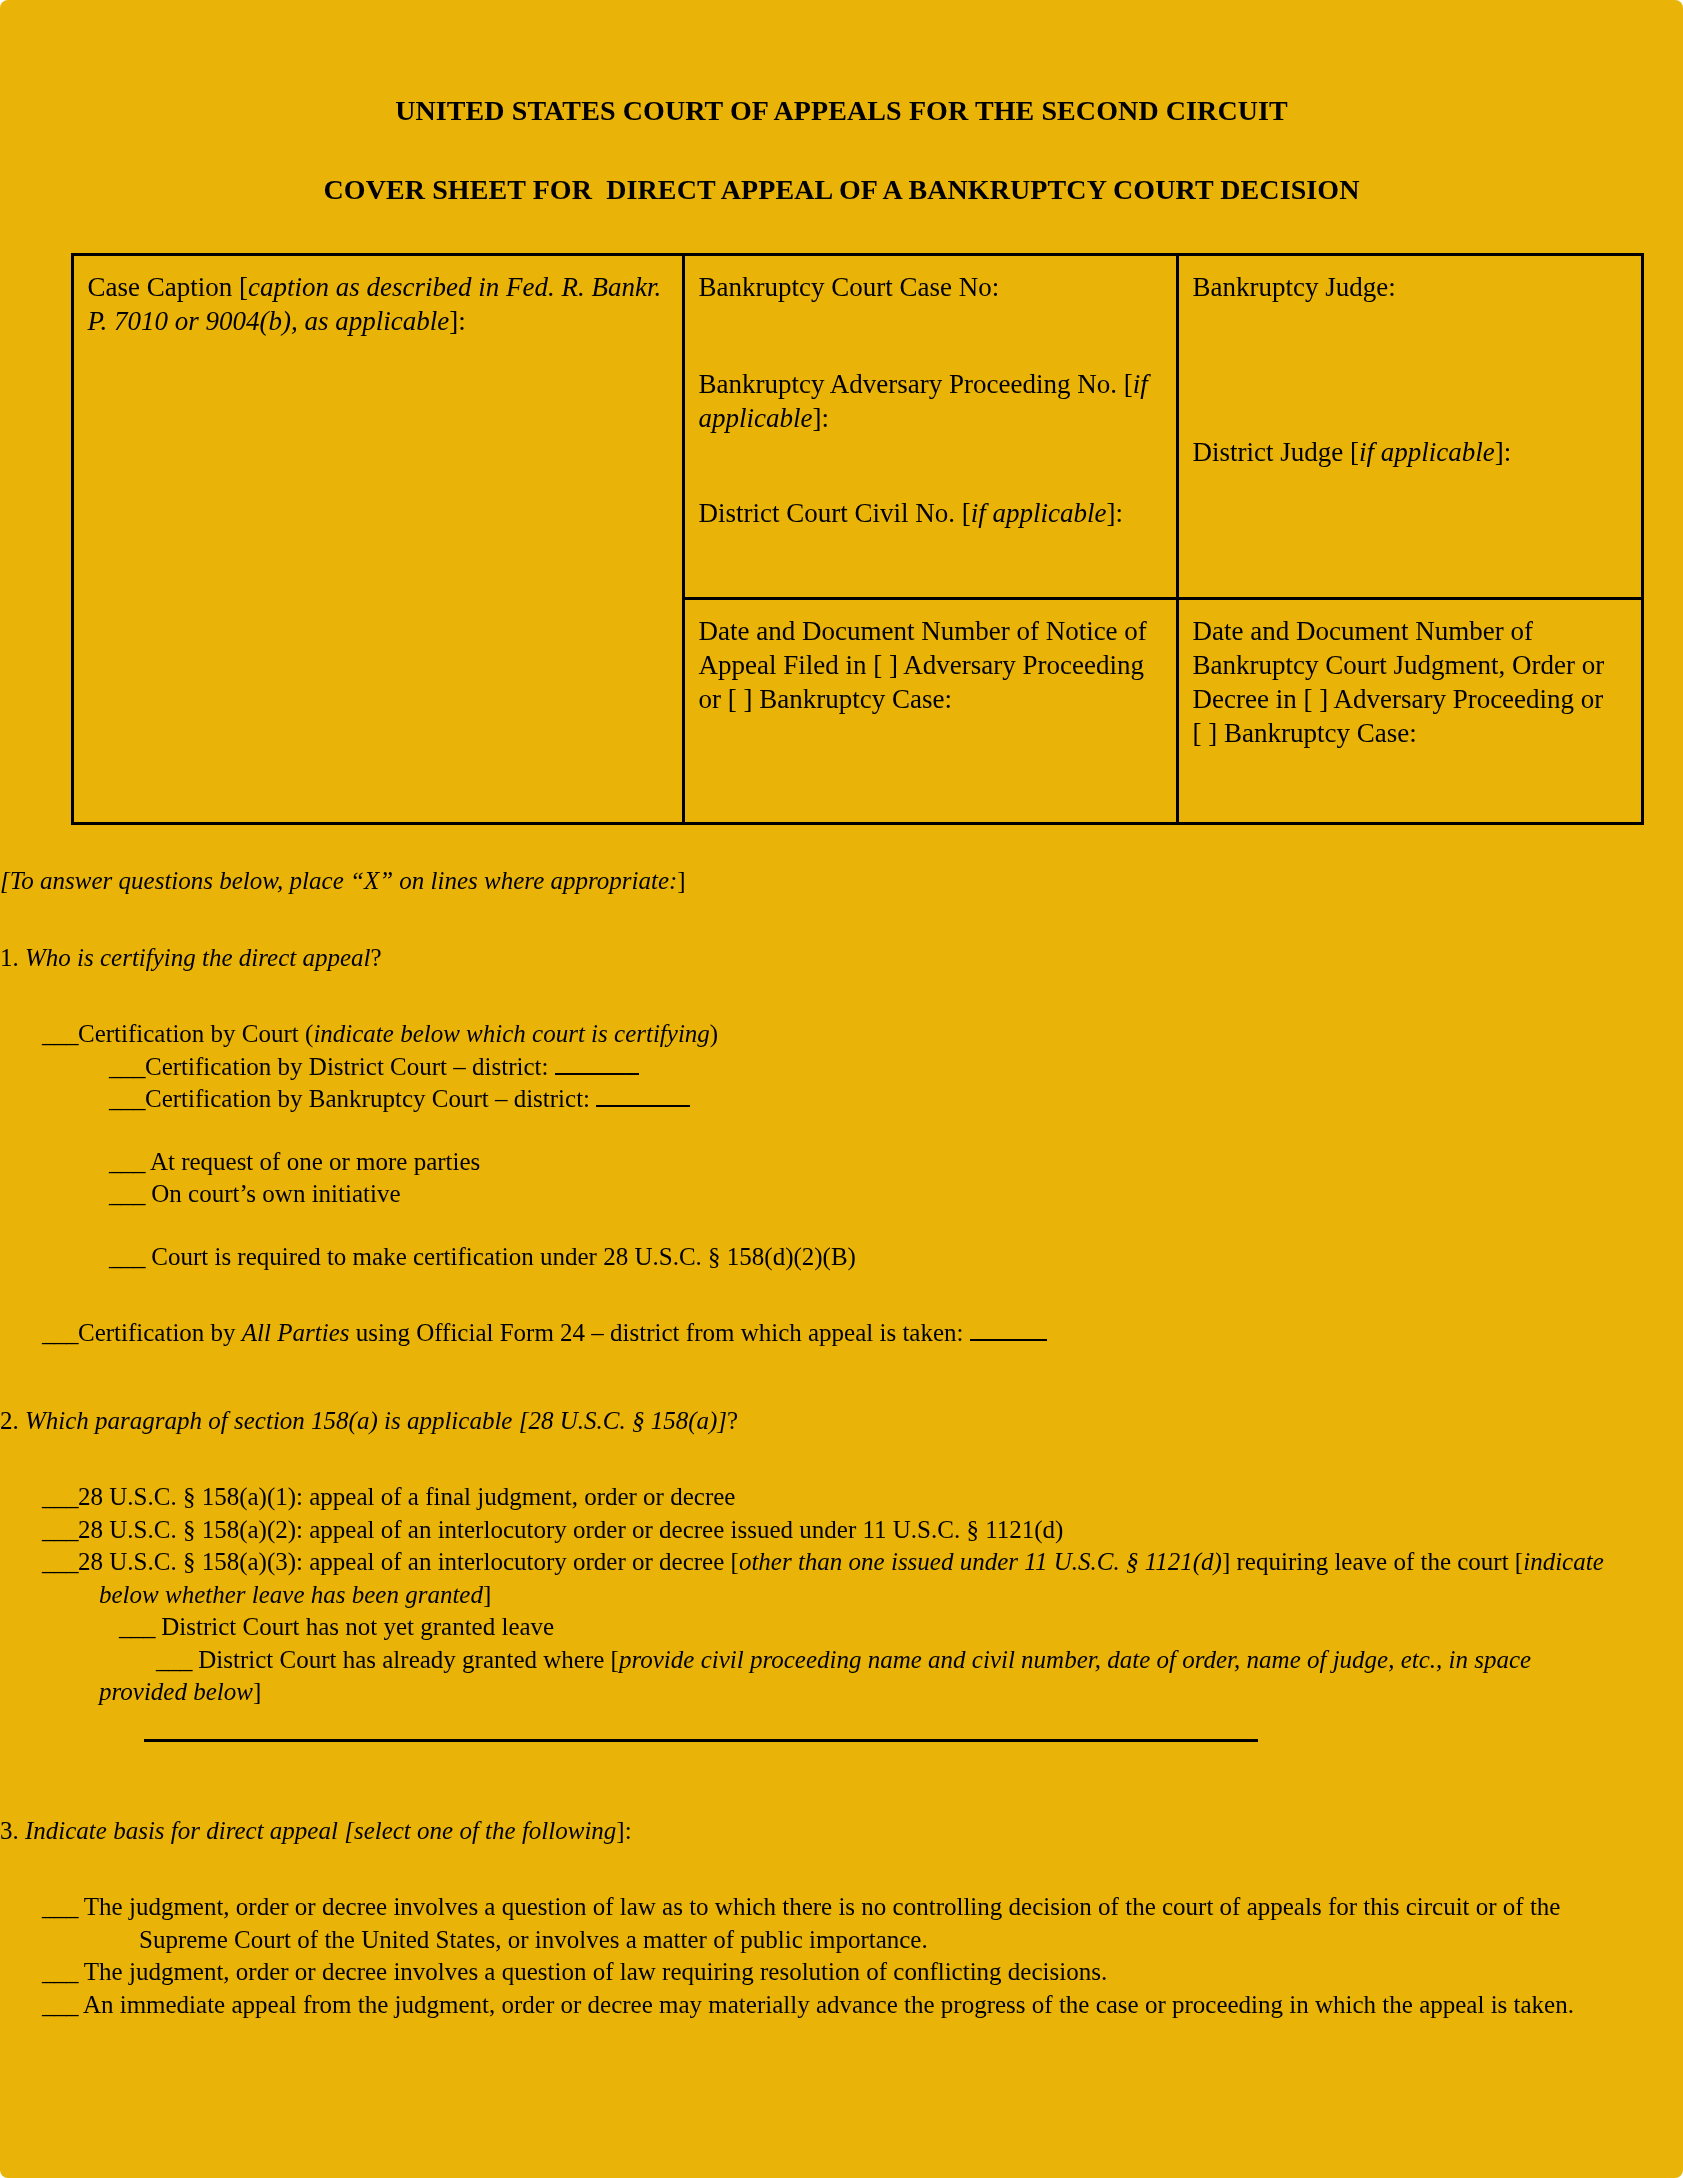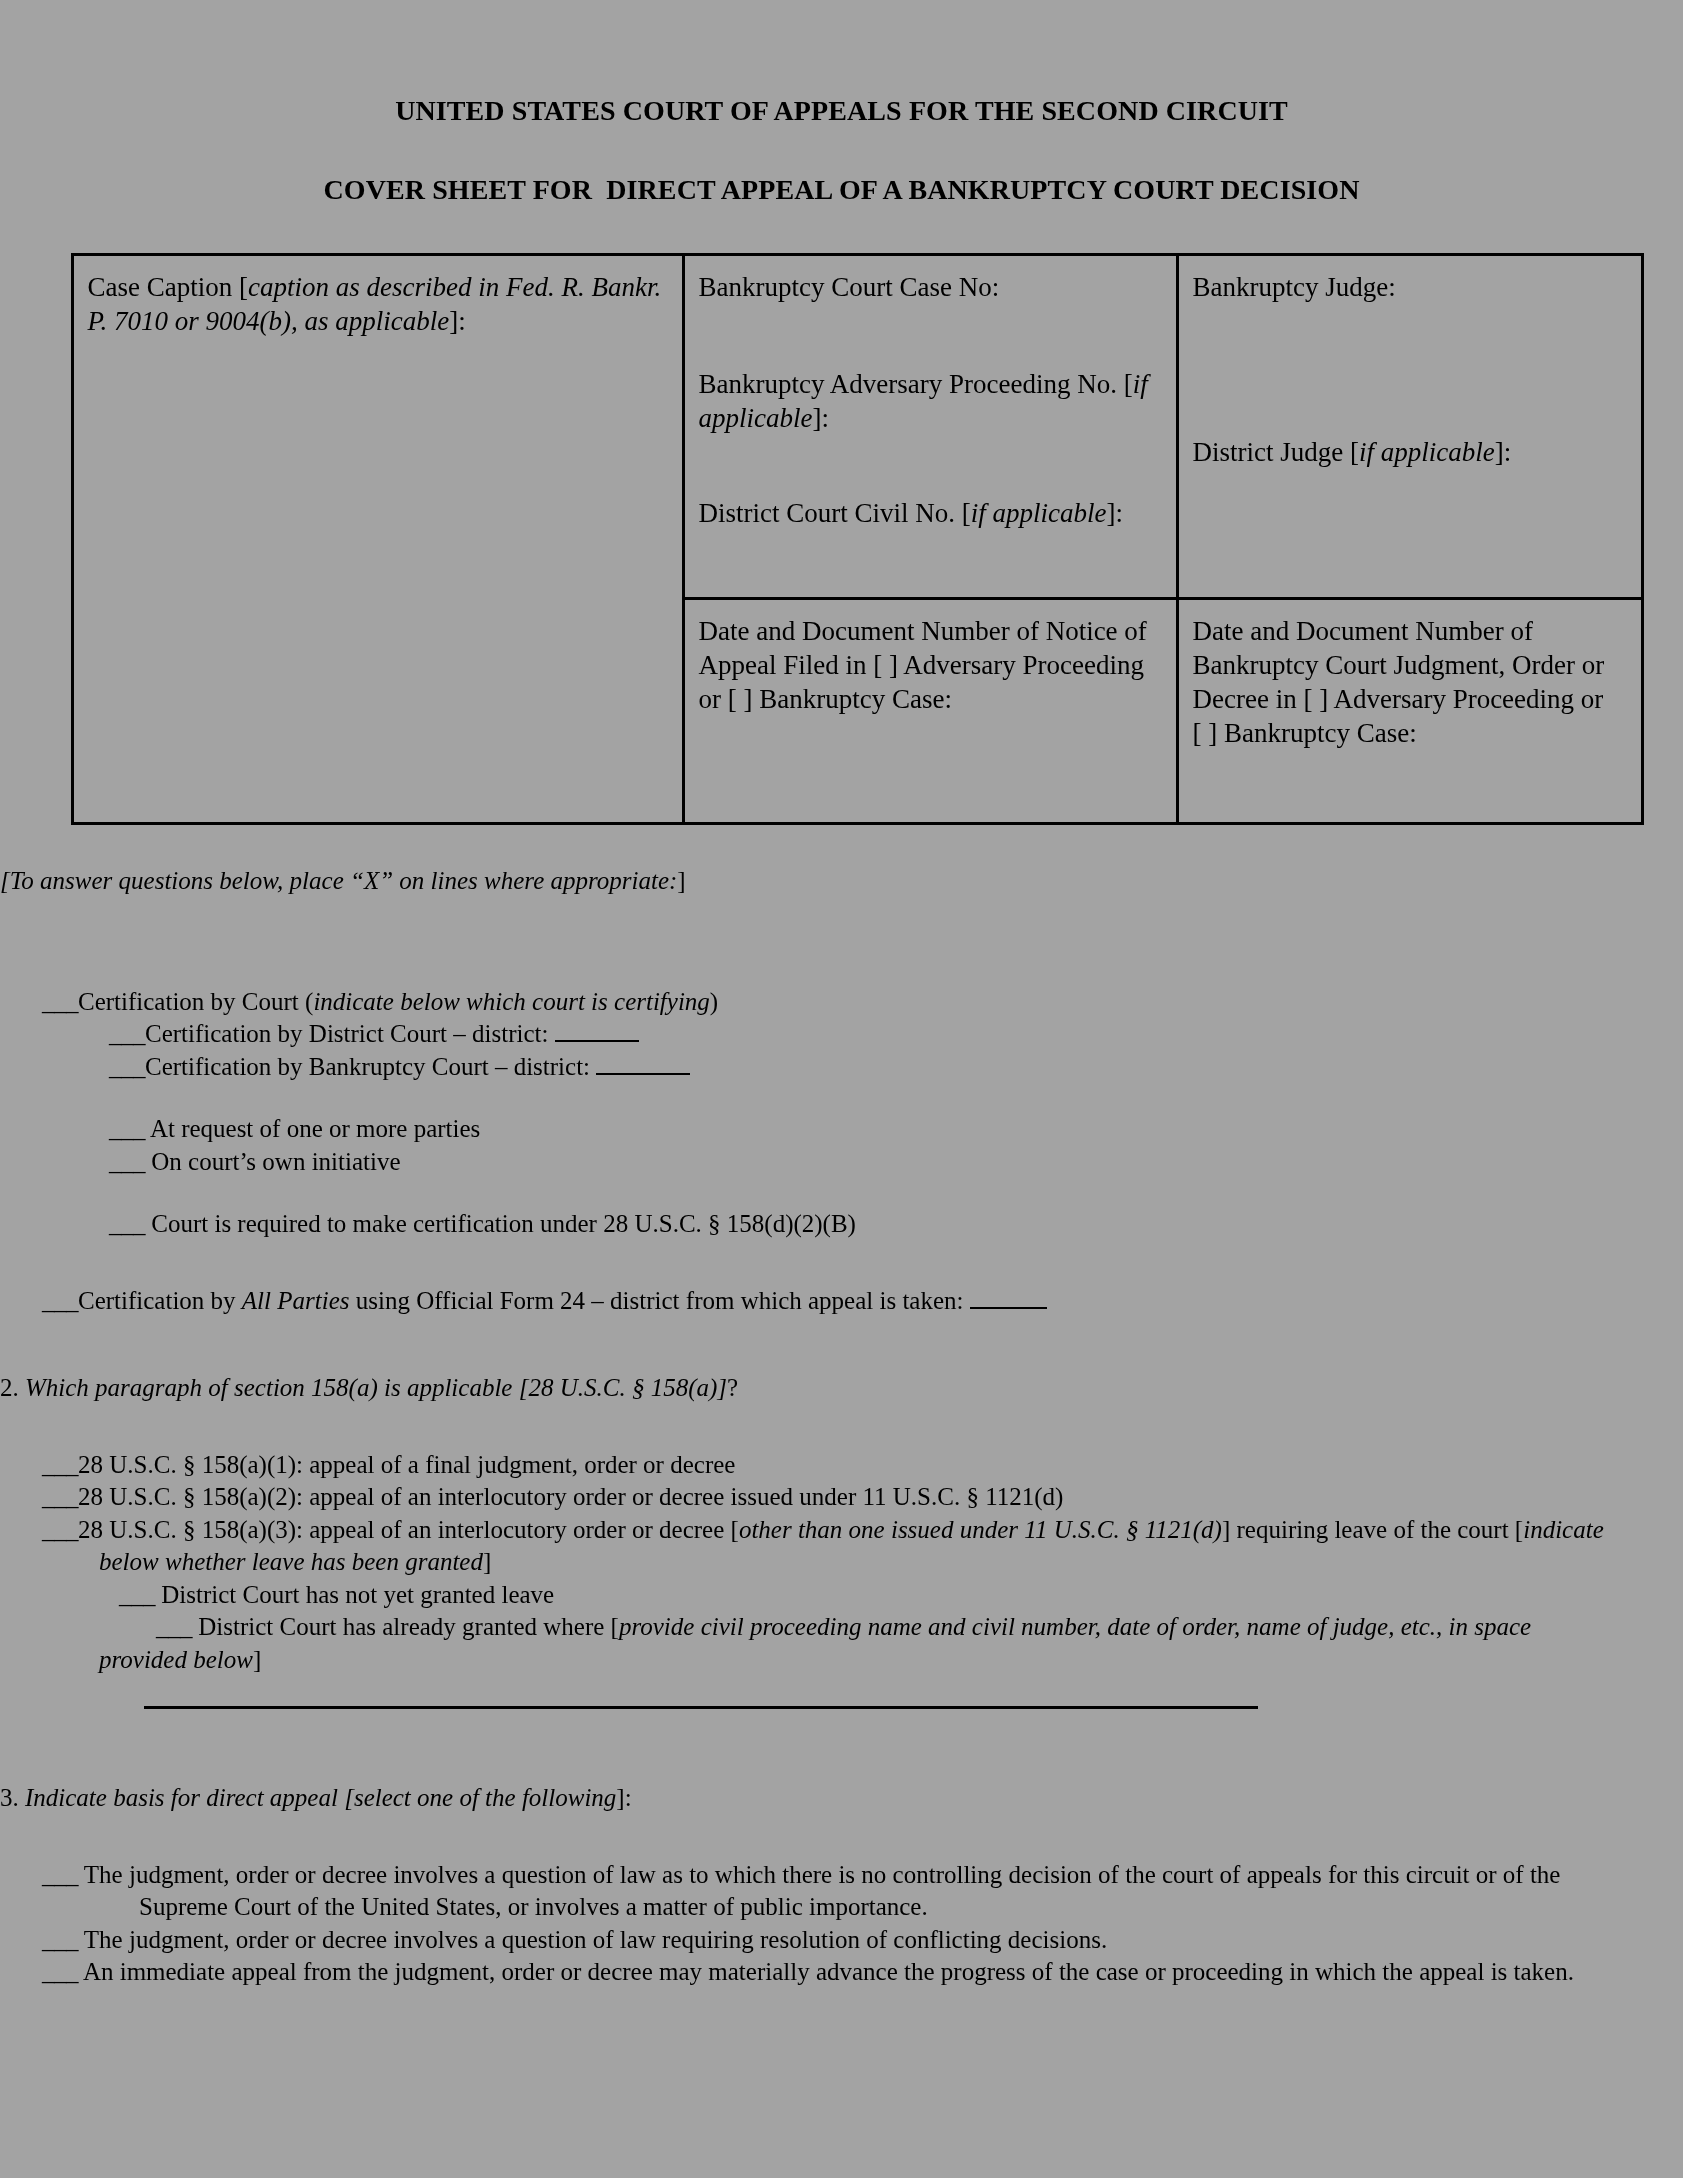--- a/index.html
+++ b/index.html
@@ -13,21 +13,22 @@
     font-family: "Liberation Serif", "DejaVu Serif", serif;
     color: #000000;
     -webkit-font-smoothing: none;
   }
   .page {
     position: relative;
     width: 1683px;
     height: 2178px;
     box-sizing: border-box;
     padding: 0;
-    background: #a3a3a3;
+    background: #eab308;
+    border-radius: 8px;
   }
 
   
   .title-block {
     padding-top: 95px;
   }
   h1.doc-title {
     font-size: 28px;
     font-weight: bold;
     text-align: center;
@@ -169,20 +170,21 @@
     </tbody>
       </table>
   </div>
 
   <div class="body-content">
 
     <p class="para"><i>[To answer questions below, place “X” on lines where appropriate:</i><span>]</span></p>
 
     <div class="spacer-lg"></div>
 
+    <p class="para q-line"><span>1. </span><i>Who is certifying the direct appeal</i><span>?</span></p>
 
     <div class="spacer-lg"></div>
 
     <p class="para indent-1"><span class="blank-s">___</span><span>Certification by Court (</span><i>indicate below which court is certifying</i><span>)</span></p>
 
     <p class="para indent-2"><span class="blank-s">___</span><span>Certification by District Court – district:</span> <span class="rule-underline rule-85"></span></p>
 
     <p class="para indent-2"><span class="blank-s">___</span><span>Certification by Bankruptcy Court – district:</span> <span class="rule-underline rule-95"></span></p>
 
     <div class="spacer-md"></div>

